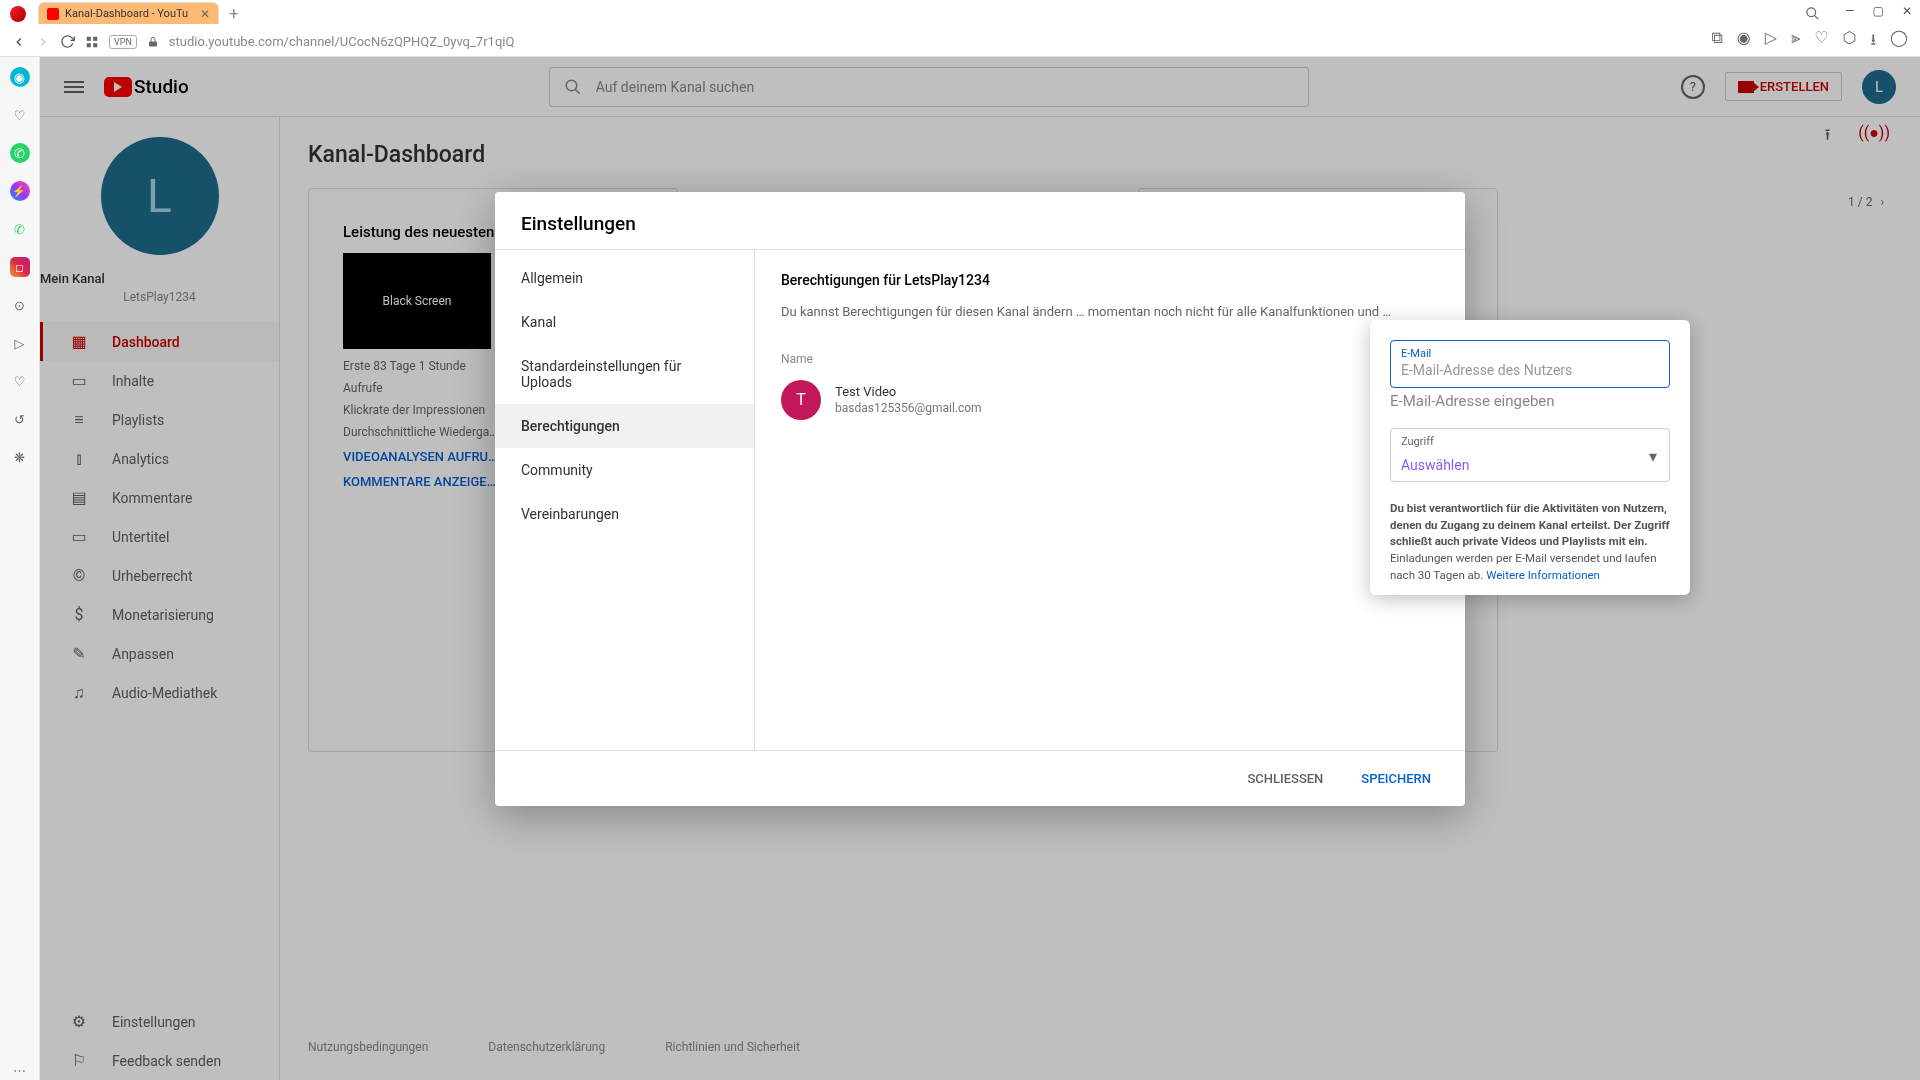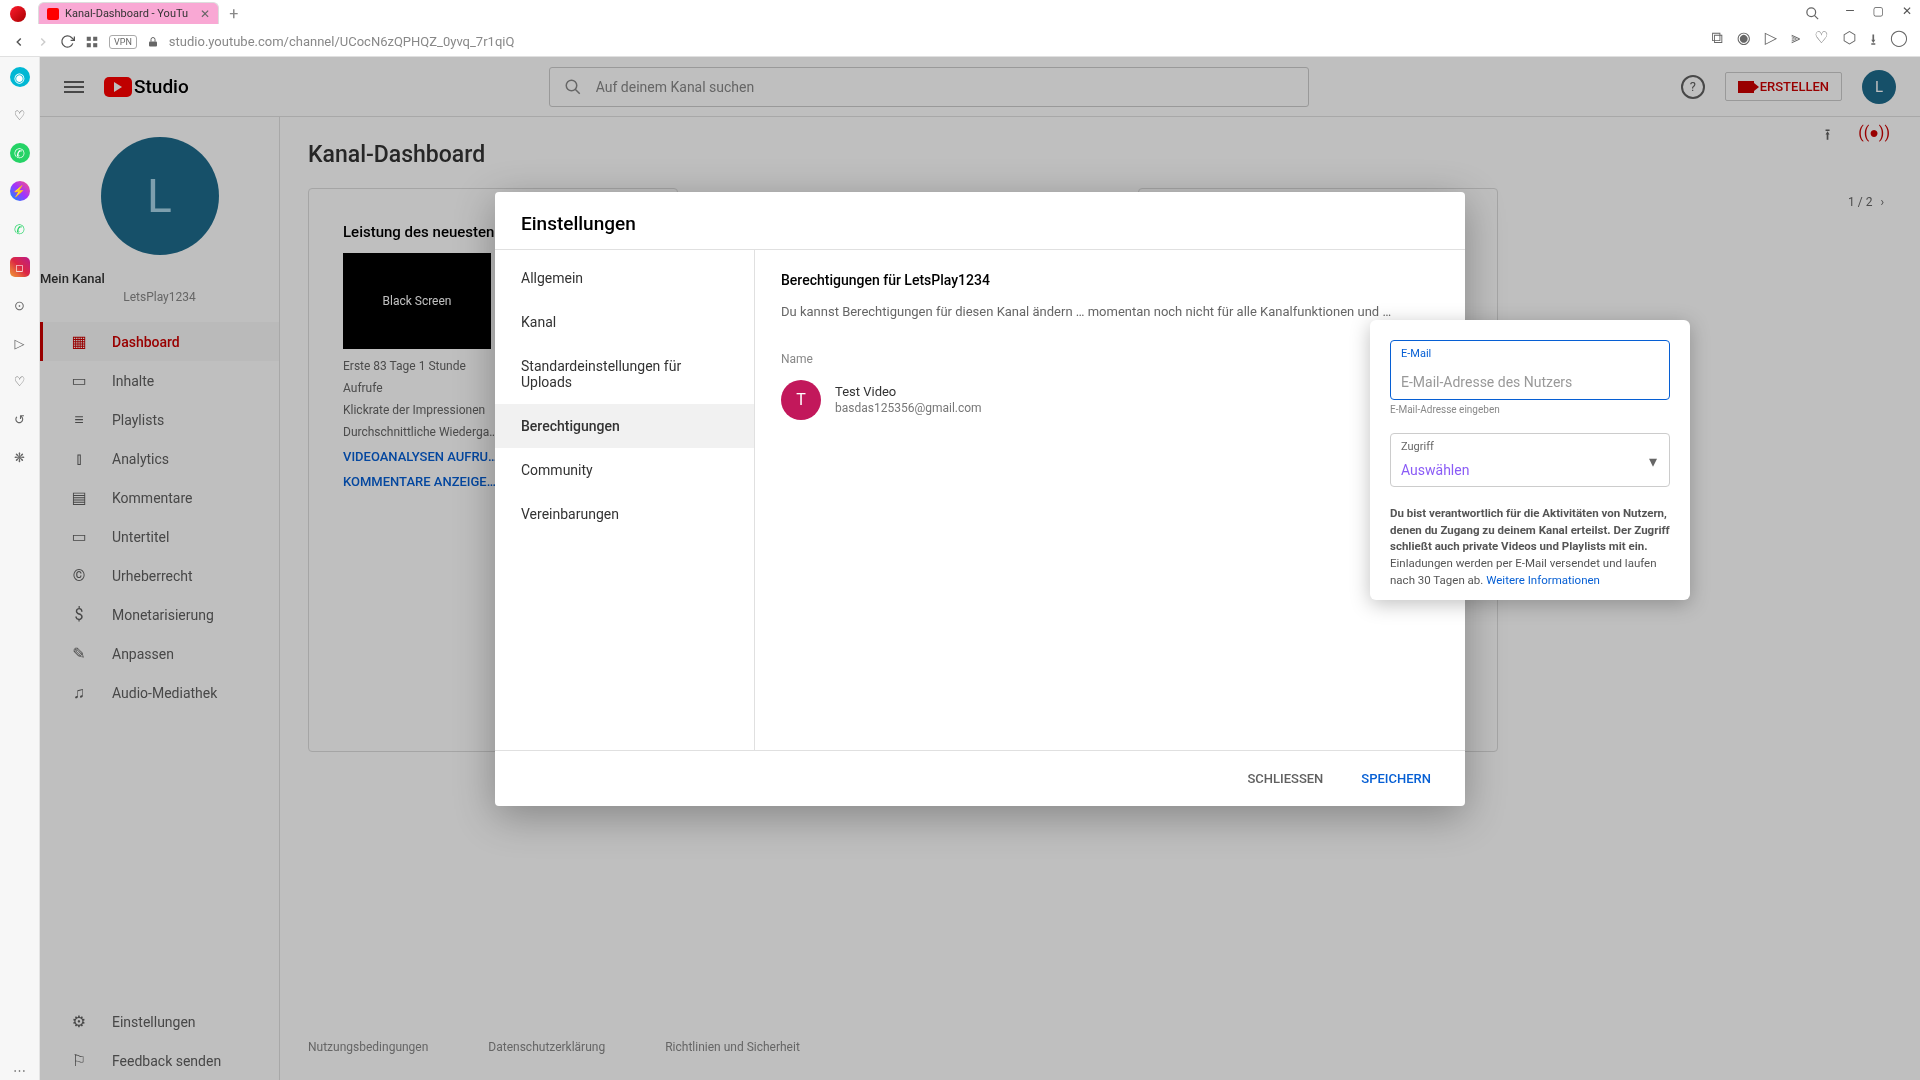--- a/index.html
+++ b/index.html
@@ -2,21 +2,21 @@
 <html><head>
 <meta charset="utf-8">
 <style>
 * { margin: 0; padding: 0; box-sizing: border-box; font-family: Roboto, Arial, sans-serif; }
 body { width: 1920px; height: 1080px; overflow: hidden; background: #fff; position: relative; }
 
 
 .browser-chrome { height: 57px; background: #fff; border-bottom: 1px solid #e0e0e0; }
 .tab-strip { height: 26px; display: flex; align-items: center; padding-left: 38px; }
 .opera-icon { position: absolute; left: 10px; top: 6px; width: 16px; height: 16px; border-radius: 50%; background: linear-gradient(135deg,#ff1b2d,#a70000); }
-.tab { display: flex; align-items: center; background: #f9a8d4; border: 1px solid #ddd; border-bottom: none; border-radius: 6px 6px 0 0; padding: 3px 8px; font-size: 11px; color: #333; gap: 6px; height: 22px; }
+.tab { display: flex; align-items: center; background: #fdba74; border: 1px solid #ddd; border-bottom: none; border-radius: 6px 6px 0 0; padding: 3px 8px; font-size: 11px; color: #333; gap: 6px; height: 22px; }
 .tab .fav { width: 12px; height: 12px; background: #f00; border-radius: 2px; }
 .tab .close { color: #666; font-size: 12px; cursor: pointer; margin-left: 6px; }
 .new-tab { color: #888; font-size: 16px; margin-left: 10px; cursor: pointer; }
 .window-controls { position: absolute; right: 8px; top: 4px; display: flex; gap: 18px; color: #555; font-size: 12px; }
 .window-controls span { cursor: pointer; }
 .search-top { position: absolute; right: 100px; top: 6px; color: #666; }
 
 .addr-bar { height: 31px; display: flex; align-items: center; padding: 0 12px; gap: 10px; }
 .nav-btn { color: #888; cursor: pointer; display: flex; align-items: center; }
 .nav-btn.disabled { color: #ccc; }
@@ -98,23 +98,23 @@
 .user-name { font-size: 13px; color: #333; }
 .user-email { font-size: 12px; color: #777; margin-top: 2px; }
 .modal-footer { padding: 12px 20px; display: flex; justify-content: flex-end; gap: 10px; border-top: 1px solid #e0e0e0; }
 .flat-btn { padding: 8px 14px; font-size: 13px; font-weight: 500; color: #606060; cursor: pointer; background: none; border: none; }
 .flat-btn.primary { color: #065fd4; }
 
 
 .popover { position: absolute; left: 615px; top: 70px; width: 320px; background: #fff; border-radius: 6px; box-shadow: 0 4px 20px rgba(0,0,0,0.25); padding: 20px 20px 12px; z-index: 10; }
 .po-field { border: 1px solid #065fd4; border-radius: 4px; padding: 6px 10px 8px; margin-bottom: 4px; position: relative; }
 .po-label { font-size: 11px; color: #065fd4; }
-.po-input { width: 100%; border: none; outline: none; font-size: 14px; color: #999; margin-top: 14px; background: transparent; }
+.po-input { width: 100%; border: none; outline: none; font-size: 14px; color: #999; margin-top: 2px; background: transparent; }
 .po-input::placeholder { color: #999; }
-.po-hint { font-size: 10px; color: #888; margin-bottom: 18px; }
+.po-hint { font-size: 15px; color: #888; margin-bottom: 18px; }
 .po-select { border: 1px solid #ccc; border-radius: 4px; padding: 6px 10px 8px; margin-bottom: 18px; position: relative; cursor: pointer; }
 .po-select-label { font-size: 11px; color: #666; }
 .po-select-val { font-size: 14px; color: #8b5cf6; margin-top: 9px; }
 .po-chev { position: absolute; right: 12px; top: 18px; color: #666; }
 .po-disclaimer { font-size: 11.5px; color: #555; line-height: 1.45; }
 .po-disclaimer b { font-weight: 700; }
 .po-link { color: #065fd4; cursor: pointer; }
 .po-footer { display: flex; justify-content: flex-end; margin-top: 14px; padding-top: 10px; border-top: 1px solid #eee; }
 .po-done { color: #aaa; font-size: 13px; font-weight: 500; padding: 6px 10px; cursor: default; }
 .text-cursor { position: absolute; left: 679px; top: 118px; width: 10px; height: 18px; pointer-events: none; }

